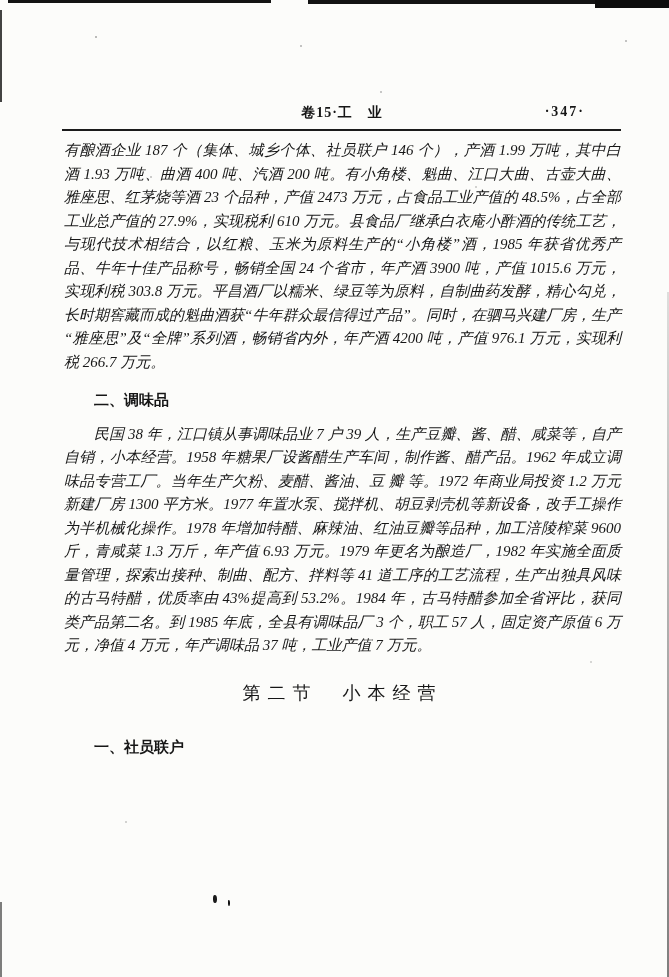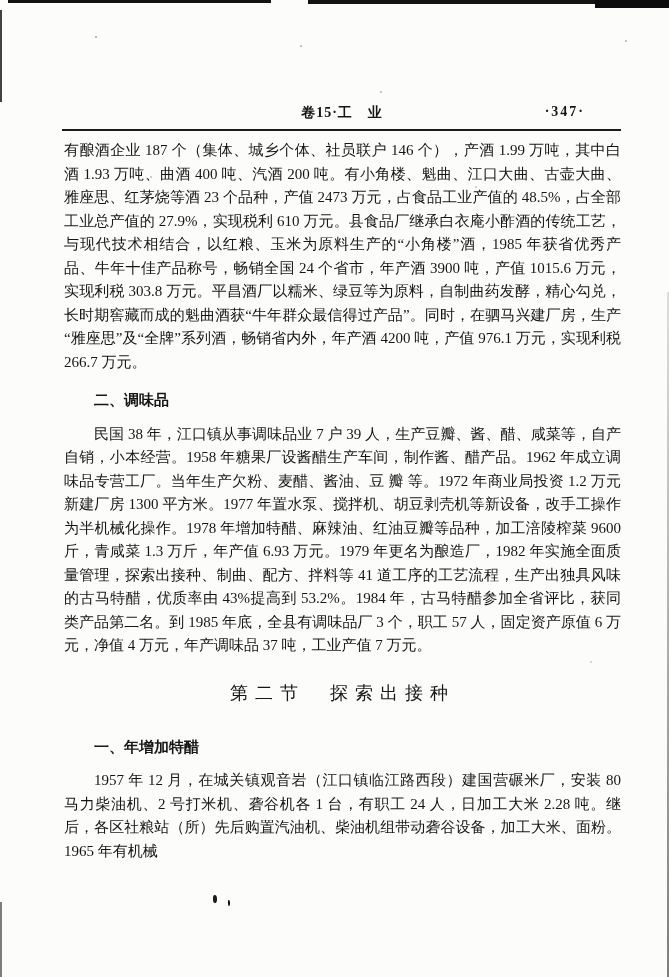--- a/index.html
+++ b/index.html
@@ -41,21 +41,21 @@
                   font-size: 14px; font-weight: 600; }
   .running-title { position: absolute; left: 0; right: 0; text-align: center; letter-spacing: 1px; }
   .running-pageno { position: absolute; right: 36px; top: 0; letter-spacing: 2px; margin-left: 28px; }
   .head-rule { position: absolute; top: 129px; left: 62px; width: 559px;
                border-top: 2.5px solid #1b1b1b; }
 
   
   .text-block { position: absolute; top: 139px; left: 64px; width: 557px;
                 font-size: 15px; line-height: 23.5px; font-weight: 500;
                 text-align: justify; }
-  .text-block p { margin: 0; text-indent: 2em; }
+  .text-block p { margin: 0; text-indent: 2em; font-style: italic; }
   p.continued { text-indent: 0; }
   .sub-heading { margin: 15px 0 10px 0; padding-left: 2em;
                  font-size: 15px; font-weight: 700; line-height: 23.5px; }
   .section-title { margin: 20px 0 28px 0; text-align: center;
                    font-size: 18px; font-weight: 500; letter-spacing: 7px; line-height: 30px; }
   .para-gap { margin-top: 2px; }
 </style>
 </head>
 <body>
 
@@ -77,21 +77,20 @@
   <div class="head-rule"></div>
 
   <div class="text-block">
 
     <p class="continued">有酿酒企业 187 个（集体、城乡个体、社员联户 146 个），产酒 1.99 万吨，其中白酒 1.93 万吨、曲酒 400 吨、汽酒 200 吨。有小角楼、魁曲、江口大曲、古壶大曲、雅座思、红茅烧等酒 23 个品种，产值 2473 万元，占食品工业产值的 48.5%，占全部工业总产值的 27.9%，实现税利 610 万元。县食品厂继承白衣庵小酢酒的传统工艺，与现代技术相结合，以红粮、玉米为原料生产的“小角楼”酒，1985 年获省优秀产品、牛年十佳产品称号，畅销全国 24 个省市，年产酒 3900 吨，产值 1015.6 万元，实现利税 303.8 万元。平昌酒厂以糯米、绿豆等为原料，自制曲药发酵，精心勾兑，长时期窖藏而成的魁曲酒获“牛年群众最信得过产品”。同时，在驷马兴建厂房，生产“雅座思”及“全牌”系列酒，畅销省内外，年产酒 4200 吨，产值 976.1 万元，实现利税 266.7 万元。</p>
 
     <h3 class="sub-heading">二、调味品</h3>
 
     <p>民国 38 年，江口镇从事调味品业 7 户 39 人，生产豆瓣、酱、醋、咸菜等，自产自销，小本经营。1958 年糖果厂设酱醋生产车间，制作酱、醋产品。1962 年成立调味品专营工厂。当年生产欠粉、麦醋、酱油、豆 瓣 等。1972 年商业局投资 1.2 万元新建厂房 1300 平方米。1977 年置水泵、搅拌机、胡豆剥壳机等新设备，改手工操作为半机械化操作。1978 年增加特醋、麻辣油、红油豆瓣等品种，加工涪陵榨菜 9600 斤，青咸菜 1.3 万斤，年产值 6.93 万元。1979 年更名为酿造厂，1982 年实施全面质量管理，探索出接种、制曲、配方、拌料等 41 道工序的工艺流程，生产出独具风味的古马特醋，优质率由 43%提高到 53.2%。1984 年，古马特醋参加全省评比，获同类产品第二名。到 1985 年底，全县有调味品厂 3 个，职工 57 人，固定资产原值 6 万元，净值 4 万元，年产调味品 37 吨，工业产值 7 万元。</p>
 
-    <h2 class="section-title">第二节　探索出接种</h2>
+    <h2 class="section-title">第二节　小本经营</h2>
 
-    <h3 class="sub-heading">一、年增加特醋</h3>
+    <h3 class="sub-heading">一、社员联户</h3>
 
 
-    <p class="para-gap">1957 年 12 月，在城关镇观音岩（江口镇临江路西段）建国营碾米厂，安装 80 马力柴油机、2 号打米机、砻谷机各 1 台，有职工 24 人，日加工大米 2.28 吨。继后，各区社粮站（所）先后购置汽油机、柴油机组带动砻谷设备，加工大米、面粉。1965 年有机械</p>
 
   </div>
 </div>
 
 </body></html>

